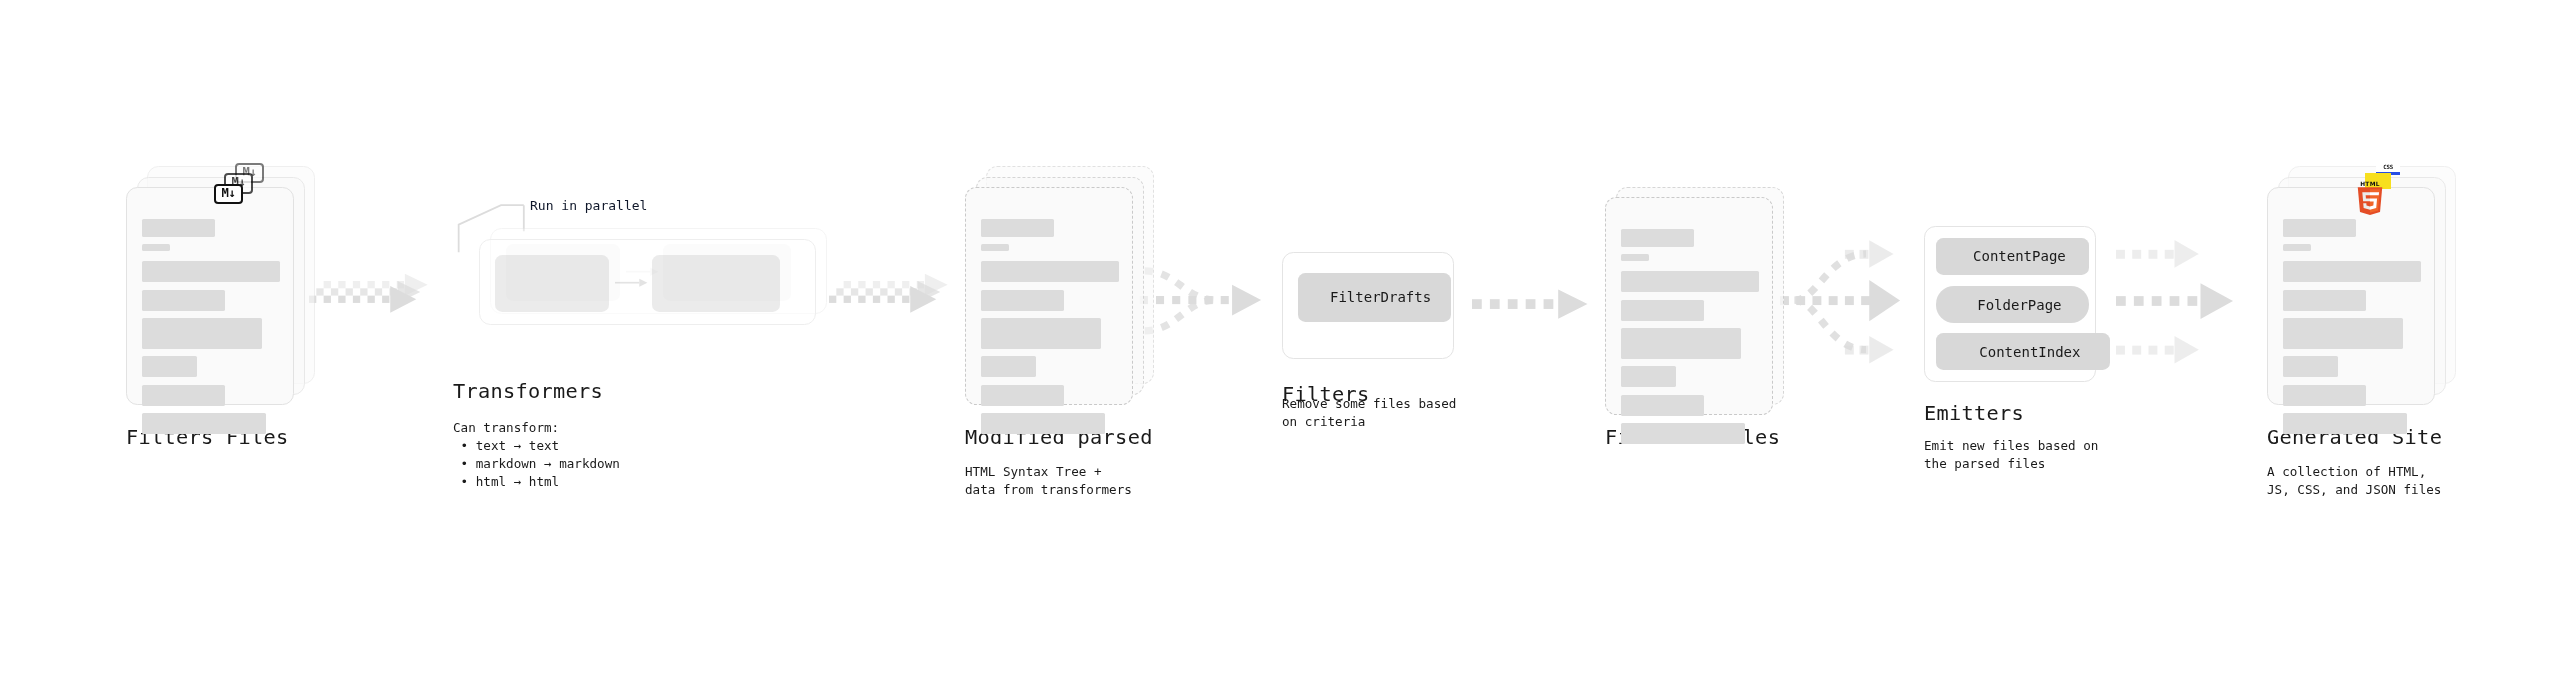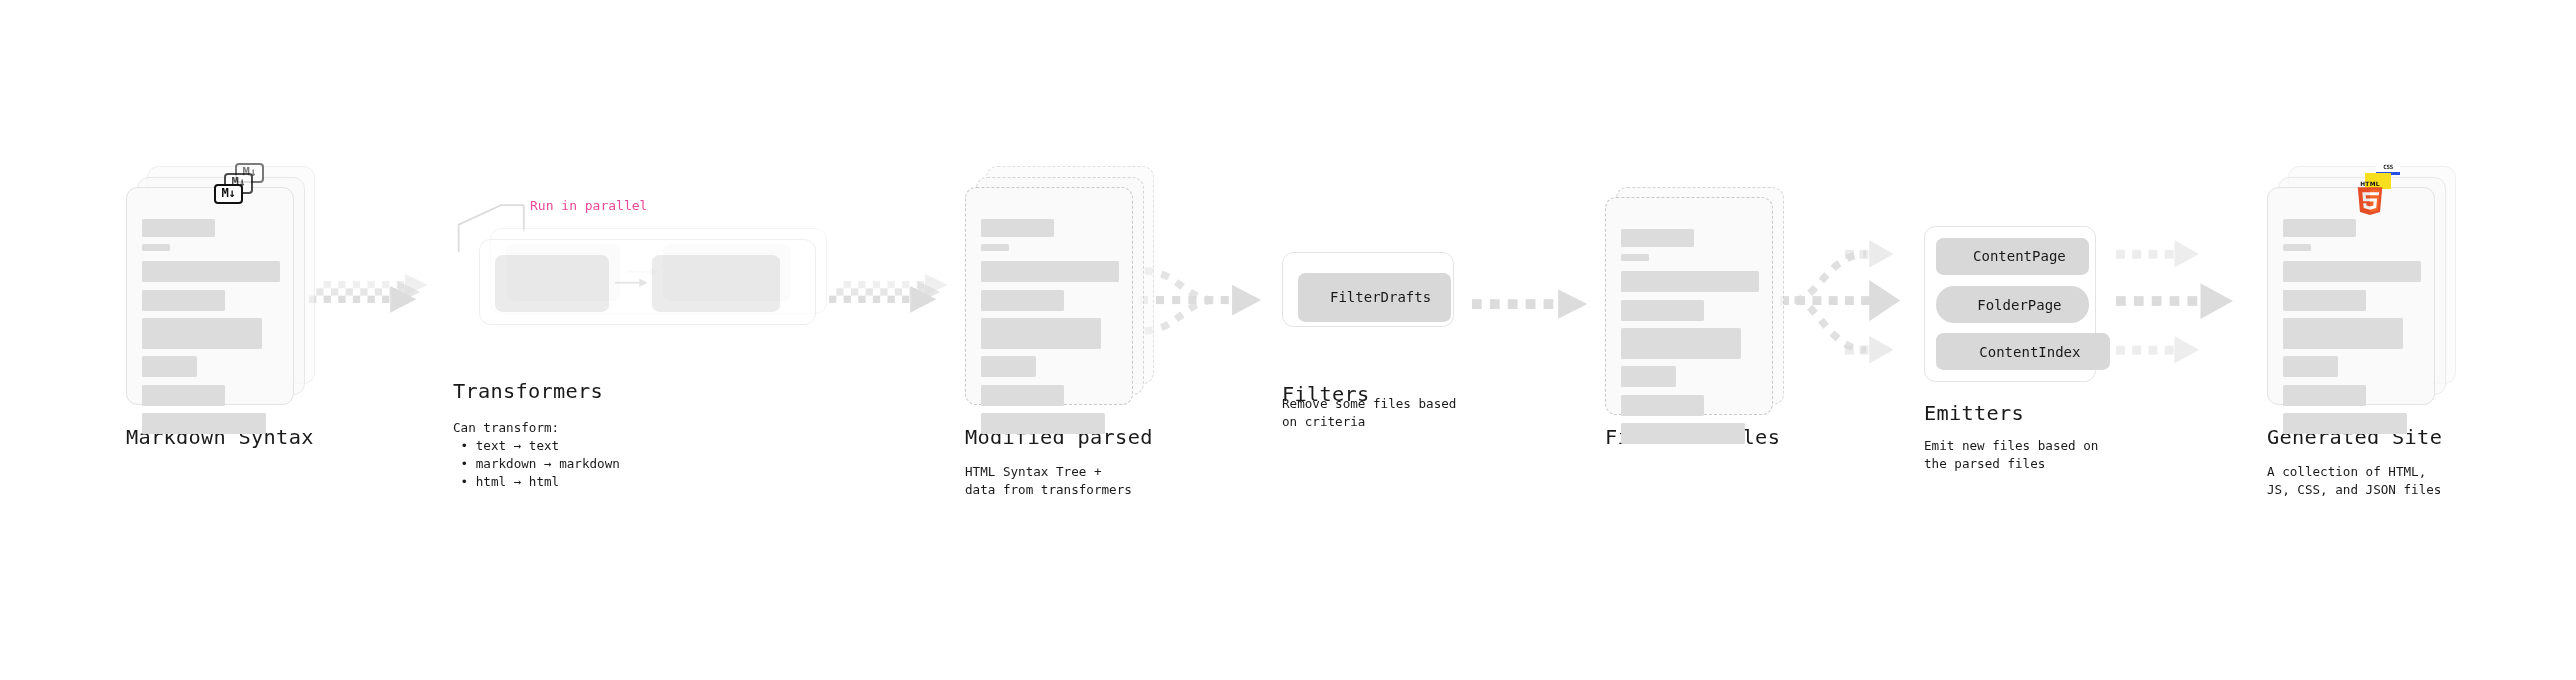--- a/index.html
+++ b/index.html
@@ -77,21 +77,21 @@
   
   .title {
     position: absolute;
     font-size: 20.3px; color: #1a1a1a; letter-spacing: 0.3px; white-space: nowrap;
   }
   .desc {
     position: absolute;
     font-size: 12.6px; color: #1a1a1a; line-height: 18px; white-space: pre;
   }
   .parallel-label {
-    position: absolute; font-size: 13px; color: #ec4899; white-space: nowrap;
+    position: absolute; font-size: 13px; color: #0f172a; white-space: nowrap;
   }
   svg { position: absolute; overflow: visible; }
 </style>
 </head>
 <body>
 
 <div id="stage">
 
   <div class="doc-stack" style="left:126px; top:166px;">
     <div class="doc l0"></div>
@@ -106,21 +106,21 @@
         <div class="bar h3" style="width:40%"></div>
         <div class="bar h3" style="width:60%"></div>
         <div class="bar h3" style="width:90%"></div>
       </div>
     </div>
 
     <div class="badge md-badge" style="left:109px; top:-3.3px; opacity:.55;">M↓</div>
     <div class="badge md-badge" style="left:98px; top:7.3px;  opacity:.75;">M↓</div>
     <div class="badge md-badge" style="left:88px; top:18px;">M↓</div>
   </div>
-  <div class="title" style="left:126px; top:425px;">Markdown Syntax</div>
+  <div class="title" style="left:126px; top:425px;">Filters Files</div>
 
   <svg style="left:309px; top:268px;" width="130" height="65" viewBox="0 0 160 80">
     <g fill="#dcdcdc">
       <g opacity="0.45" transform="translate(18,-18)">
         <rect x="0" y="34" width="9" height="9"></rect>
           <rect x="18" y="34" width="9" height="9"></rect>
         <rect x="36" y="34" width="9" height="9"></rect>
           <rect x="54" y="34" width="9" height="9"></rect>
         <rect x="72" y="34" width="9" height="9"></rect>
           <rect x="90" y="34" width="9" height="9"></rect>
@@ -238,21 +238,21 @@
       <rect x="2" y="47" width="10" height="10"></rect>
         <rect x="22" y="47" width="10" height="10"></rect>
       <rect x="42" y="47" width="10" height="10"></rect>
         <rect x="62" y="47" width="10" height="10"></rect>
       <rect x="82" y="47" width="10" height="10"></rect>
         <rect x="102" y="47" width="10" height="10"></rect>
       <polygon points="116,33 152,52 116,71"></polygon>
     </g>
   </svg>
 
-  <div class="panel p2" style="left:1282px; top:252px; width:172px; height:75px;">
+  <div class="panel p2" style="left:1282px; top:252px; width:172px; height:107px;">
     <div class="chip" style="left:14.6px; top:19.5px; width:153px; height:49px;">FilterDrafts</div>
   </div>
   <div class="title" style="left:1282px; top:382px;">Filters</div>
   <div class="desc" style="left:1282px; top:395px;">Remove some files based
 on criteria</div>
 
   <svg style="left:1472px; top:286px;" width="122" height="41" viewBox="0 0 150 50">
     <g fill="#dcdcdc">
       <rect x="0" y="16" width="12" height="12"></rect>
         <rect x="22" y="16" width="12" height="12"></rect>

